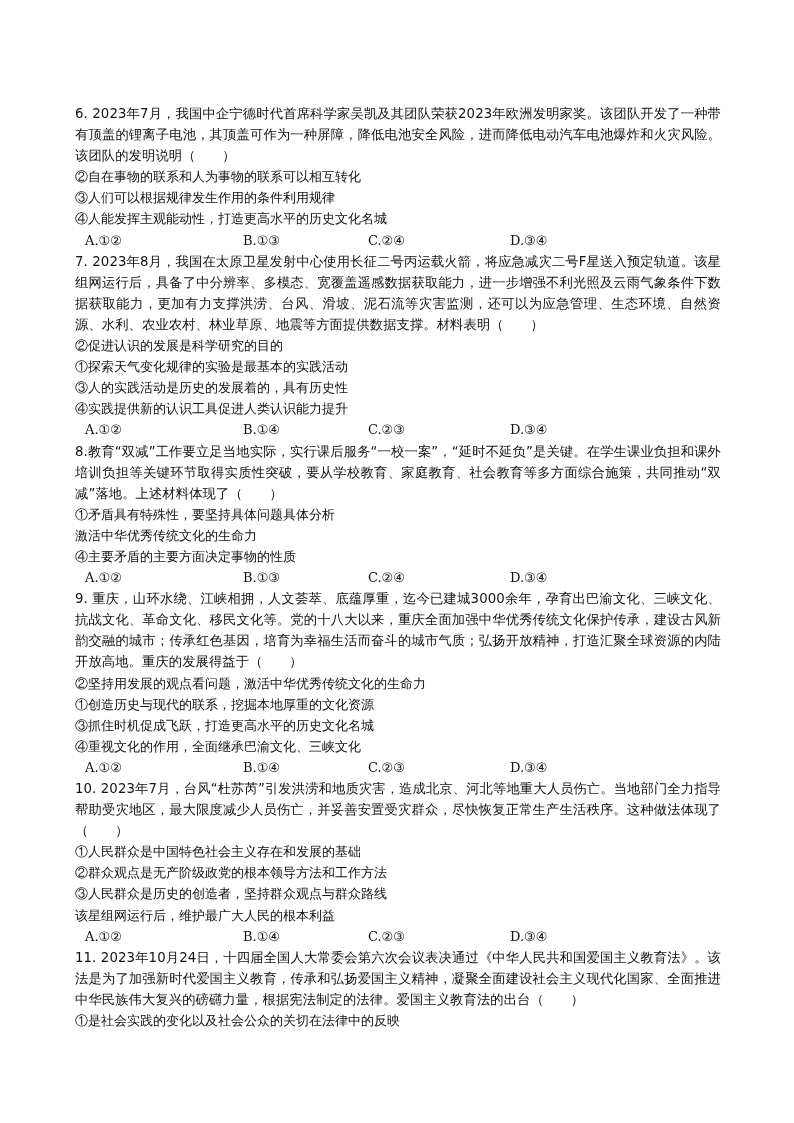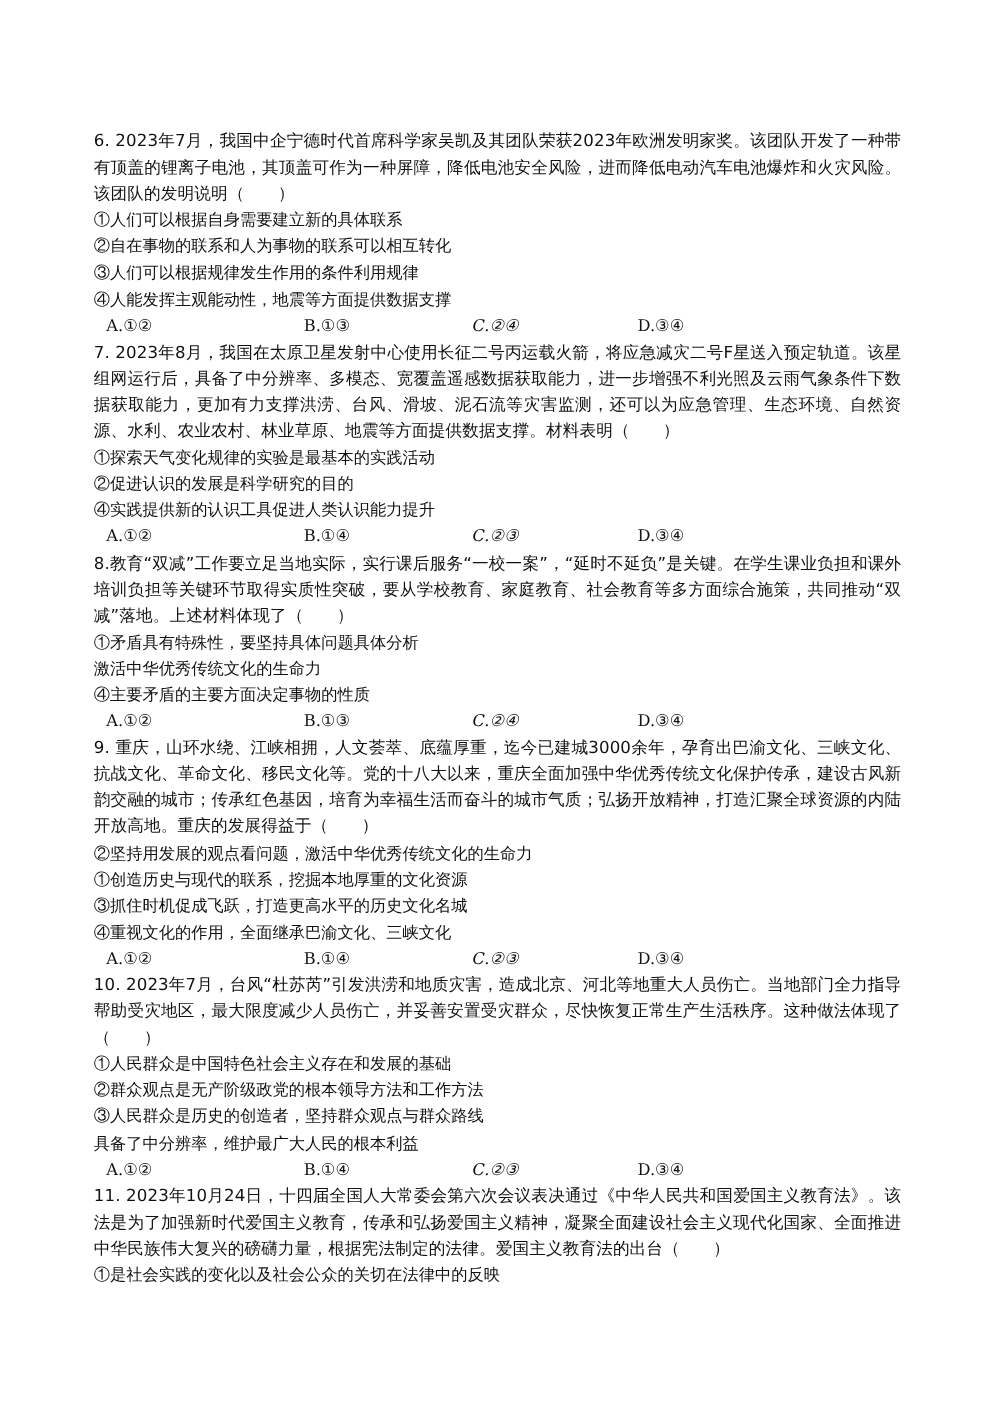--- a/index.html
+++ b/index.html
@@ -12,46 +12,46 @@
     position: absolute; left: 75px; top: 103px; width: 646px;
     font-size: 13.3px; line-height: 21.1px;
   }
   .question { margin: 0; }
   .stem { margin: 0; text-align: justify; letter-spacing: 0.1px; }
   .stmt { margin: 0; white-space: nowrap; font-family: "DejaVu Serif", "Liberation Serif", serif; font-size: 13px; }
   .options { position: relative; height: 21.1px; font-family: "DejaVu Serif", "Liberation Serif", serif; font-size: 13px; }
   .opt { position: absolute; top: 0; white-space: nowrap; }
   .opt.a { left: 10px; }
   .opt.b { left: 168px; }
-  .opt.c { left: 303px; font-style: italic; }
+  .opt.c { left: 293px; }
   .opt.d { left: 419px; margin-left: 16px; }
 </style>
 </head>
 <body>
 
 <div class="page">
 
   <div class="question">
     <p class="stem"><span>6.</span> <span>2023年7月，我国中企宁德时代首席科学家吴凯及其团队荣获2023年欧洲发明家奖。该团队开发了一种带有顶盖的锂离子电池，其顶盖可作为一种屏障，降低电池安全风险，进而降低电动汽车电池爆炸和火灾风险。该团队的发明说明（　　）</span></p>
-    <p class="stmt">①人们可以根据自身需要建立新的具体联系</p>
     <p class="stmt">②自在事物的联系和人为事物的联系可以相互转化</p>
     <p class="stmt">③人们可以根据规律发生作用的条件利用规律</p>
-    <p class="stmt">④人能发挥主观能动性，地震等方面提供数据支撑</p>
+    <p class="stmt">④人能发挥主观能动性，打造更高水平的历史文化名城</p>
     <div class="options">
       <span class="opt a">A.①②</span>
       <span class="opt b">B.①③</span>
       <span class="opt c">C.②④</span>
       <span class="opt d">D.③④</span>
     </div>
   </div>
 
   <div class="question">
     <p class="stem"><span>7.</span> <span>2023年8月，我国在太原卫星发射中心使用长征二号丙运载火箭，将应急减灾二号F星送入预定轨道。该星组网运行后，具备了中分辨率、多模态、宽覆盖遥感数据获取能力，进一步增强不利光照及云雨气象条件下数据获取能力，更加有力支撑洪涝、台风、滑坡、泥石流等灾害监测，还可以为应急管理、生态环境、自然资源、水利、农业农村、林业草原、地震等方面提供数据支撑。材料表明（　　）</span></p>
+    <p class="stmt">②促进认识的发展是科学研究的目的</p>
     <p class="stmt">①探索天气变化规律的实验是最基本的实践活动</p>
-    <p class="stmt">②促进认识的发展是科学研究的目的</p>
+    <p class="stmt">③人的实践活动是历史的发展着的，具有历史性</p>
     <p class="stmt">④实践提供新的认识工具促进人类认识能力提升</p>
     <div class="options">
       <span class="opt a">A.①②</span>
       <span class="opt b">B.①④</span>
       <span class="opt c">C.②③</span>
       <span class="opt d">D.③④</span>
     </div>
   </div>
 
   <div class="question">
@@ -79,21 +79,21 @@
       <span class="opt c">C.②③</span>
       <span class="opt d">D.③④</span>
     </div>
   </div>
 
   <div class="question">
     <p class="stem"><span>10.</span> <span>2023年7月，台风“杜苏芮”引发洪涝和地质灾害，造成北京、河北等地重大人员伤亡。当地部门全力指导帮助受灾地区，最大限度减少人员伤亡，并妥善安置受灾群众，尽快恢复正常生产生活秩序。这种做法体现了（　　）</span></p>
     <p class="stmt">①人民群众是中国特色社会主义存在和发展的基础</p>
     <p class="stmt">②群众观点是无产阶级政党的根本领导方法和工作方法</p>
     <p class="stmt">③人民群众是历史的创造者，坚持群众观点与群众路线</p>
-    <p class="stmt">具备了中分辨率，维护最广大人民的根本利益</p>
+    <p class="stmt">该星组网运行后，维护最广大人民的根本利益</p>
     <div class="options">
       <span class="opt a">A.①②</span>
       <span class="opt b">B.①④</span>
       <span class="opt c">C.②③</span>
       <span class="opt d">D.③④</span>
     </div>
   </div>
 
   <div class="question">
     <p class="stem"><span>11.</span> <span>2023年10月24日，十四届全国人大常委会第六次会议表决通过《中华人民共和国爱国主义教育法》。该法是为了加强新时代爱国主义教育，传承和弘扬爱国主义精神，凝聚全面建设社会主义现代化国家、全面推进中华民族伟大复兴的磅礴力量，根据宪法制定的法律。爱国主义教育法的出台（　　）</span></p>

